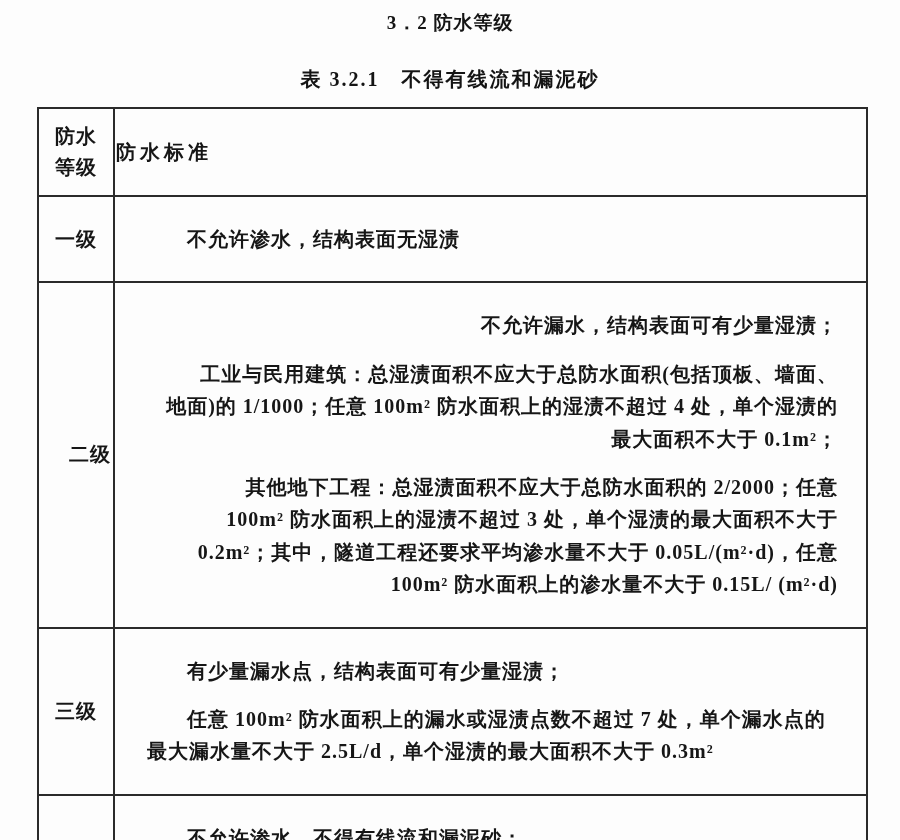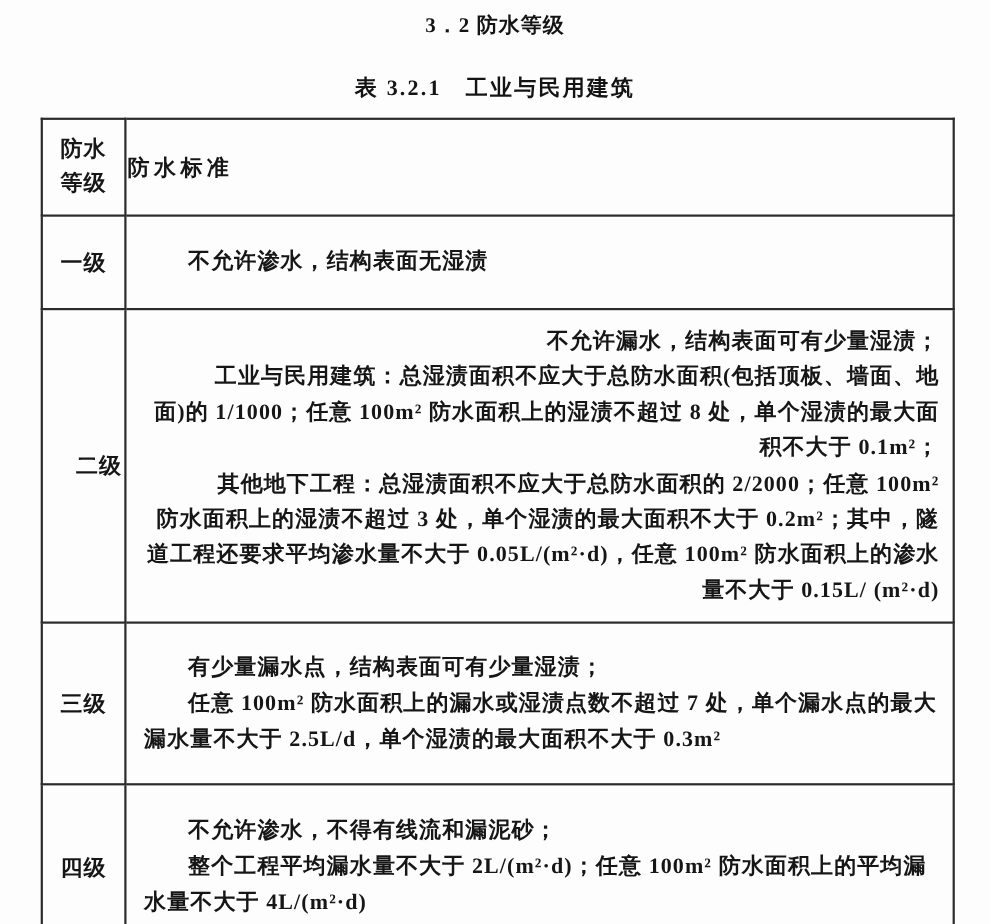--- a/index.html
+++ b/index.html
@@ -71,58 +71,58 @@
     text-align: left;
     letter-spacing: 4px;
     font-weight: bold;
   }
   td.standard-cell {
     padding: 10px 12px 10px 16px;
     line-height: 1.62;
     letter-spacing: 1px;
   }
   td.standard-cell p {
-    margin: 0;
+    margin: 16px;
     text-indent: 2em;
   }
   tr.row-1 td { height: 63px; }
   tr.row-2 td { height: 263px; text-align: right; }
   tr.row-3 td { height: 125px; }
   tr.row-4 td { height: 128px; }
 </style>
 </head>
 <body>
 
 <div class="page">
 
   <h1 class="section-title">3．2 防水等级</h1>
 
 
-  <p class="table-caption">表 3.2.1　工业与民用建筑</p>
+  <p class="table-caption">表 3.2.1　不得有线流和漏泥砂</p>
 
   <table class="std-table">
     <thead>
       <tr>
         <th class="grade-col">防水
 等级</th>
         <th class="standard-col">防水标准</th>
       </tr>
     </thead>
     <tbody>
       <tr class="row-1">
         <td class="grade-cell">一级</td>
         <td class="standard-cell">
           <p>不允许渗水，结构表面无湿渍</p>
         </td>
       </tr>
       <tr class="row-2">
         <td class="grade-cell">二级</td>
         <td class="standard-cell">
           <p>不允许漏水，结构表面可有少量湿渍；</p>
-          <p>工业与民用建筑：总湿渍面积不应大于总防水面积(包括顶板、墙面、地面)的 1/1000；任意 100m² 防水面积上的湿渍不超过 8 处，单个湿渍的最大面积不大于 0.1m²；</p>
+          <p>工业与民用建筑：总湿渍面积不应大于总防水面积(包括顶板、墙面、地面)的 1/1000；任意 100m² 防水面积上的湿渍不超过 4 处，单个湿渍的最大面积不大于 0.1m²；</p>
           <p>其他地下工程：总湿渍面积不应大于总防水面积的 2/2000；任意 100m² 防水面积上的湿渍不超过 3 处，单个湿渍的最大面积不大于 0.2m²；其中，隧道工程还要求平均渗水量不大于 0.05L/(m²·d)，任意 100m² 防水面积上的渗水量不大于 0.15L/ (m²·d)</p>
         </td>
       </tr>
       <tr class="row-3">
         <td class="grade-cell">三级</td>
         <td class="standard-cell">
           <p>有少量漏水点，结构表面可有少量湿渍；</p>
           <p>任意 100m² 防水面积上的漏水或湿渍点数不超过 7 处，单个漏水点的最大漏水量不大于 2.5L/d，单个湿渍的最大面积不大于 0.3m²</p>
         </td>
       </tr>

